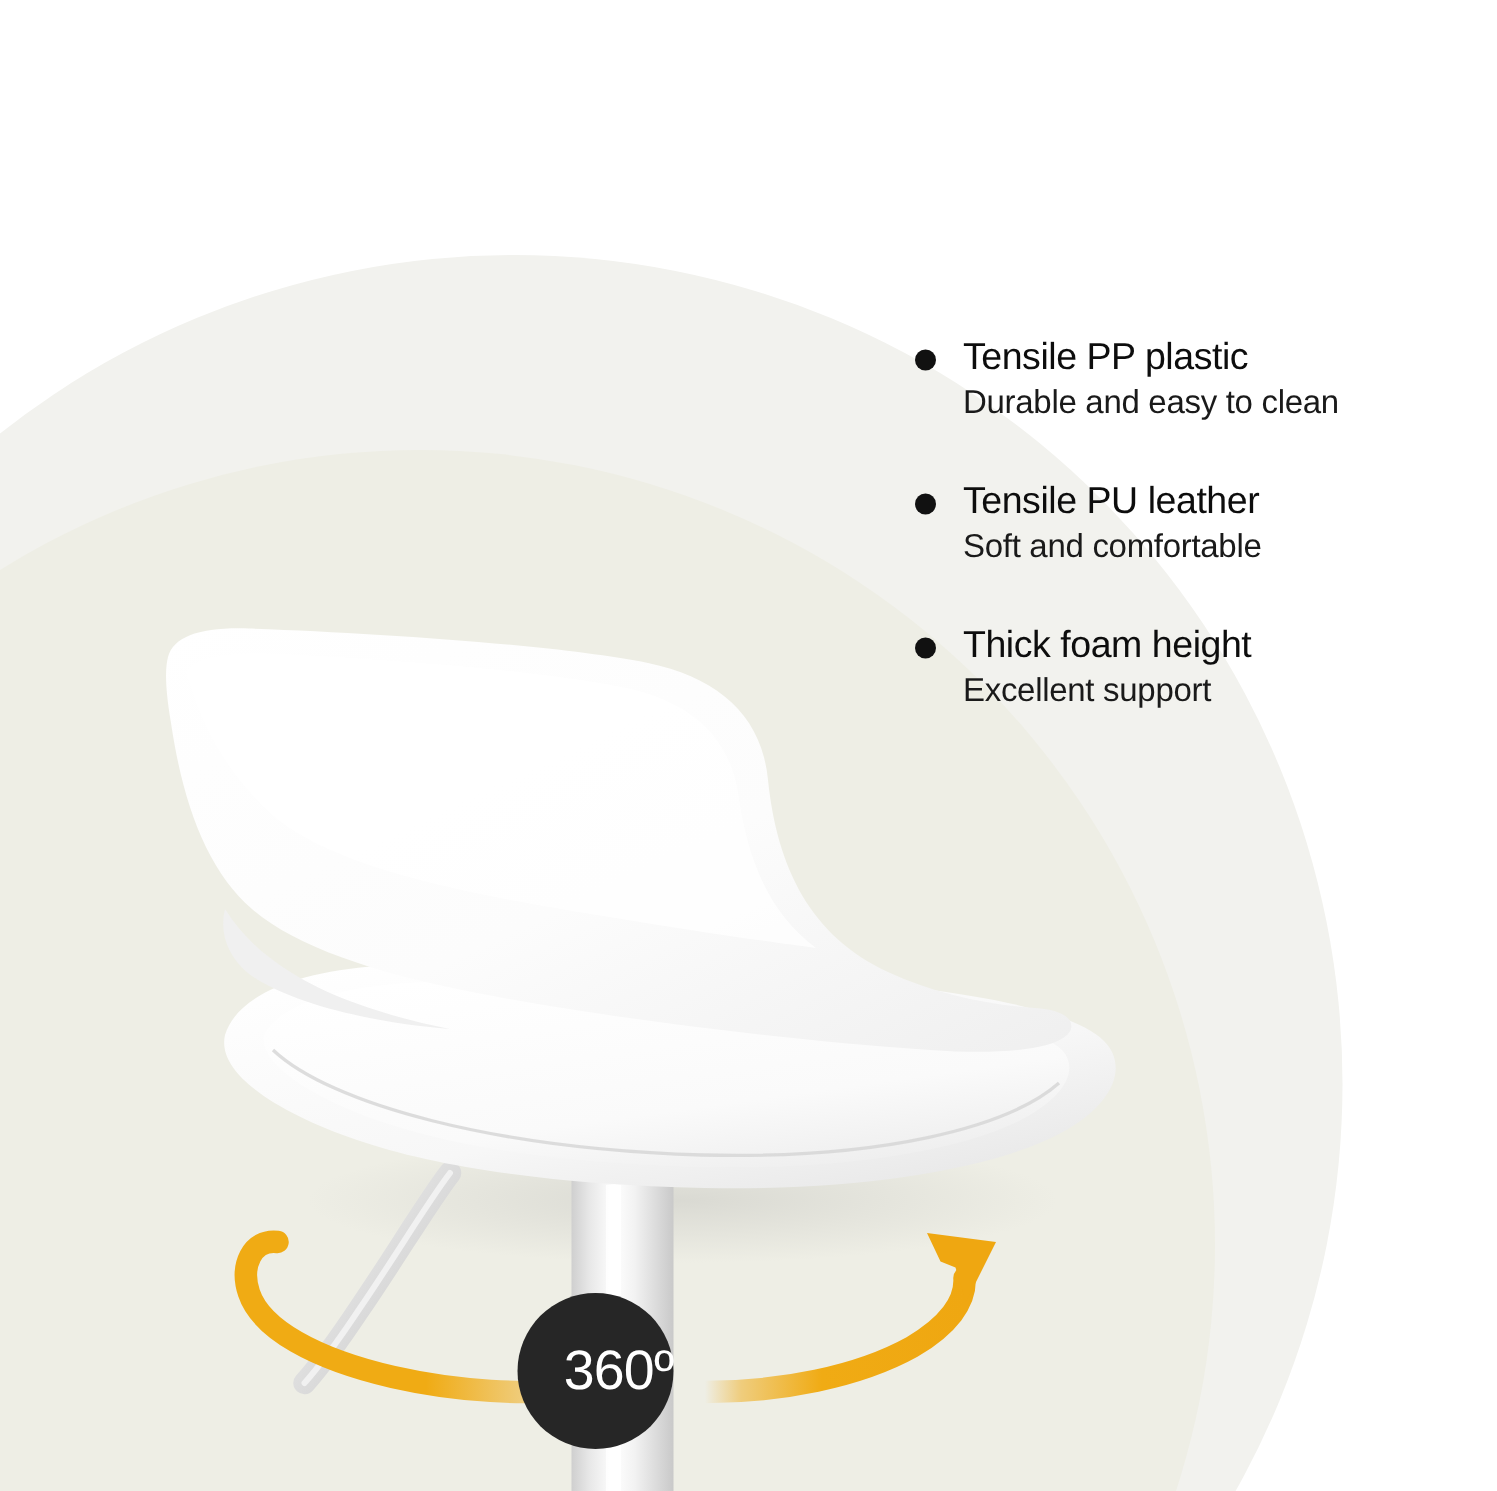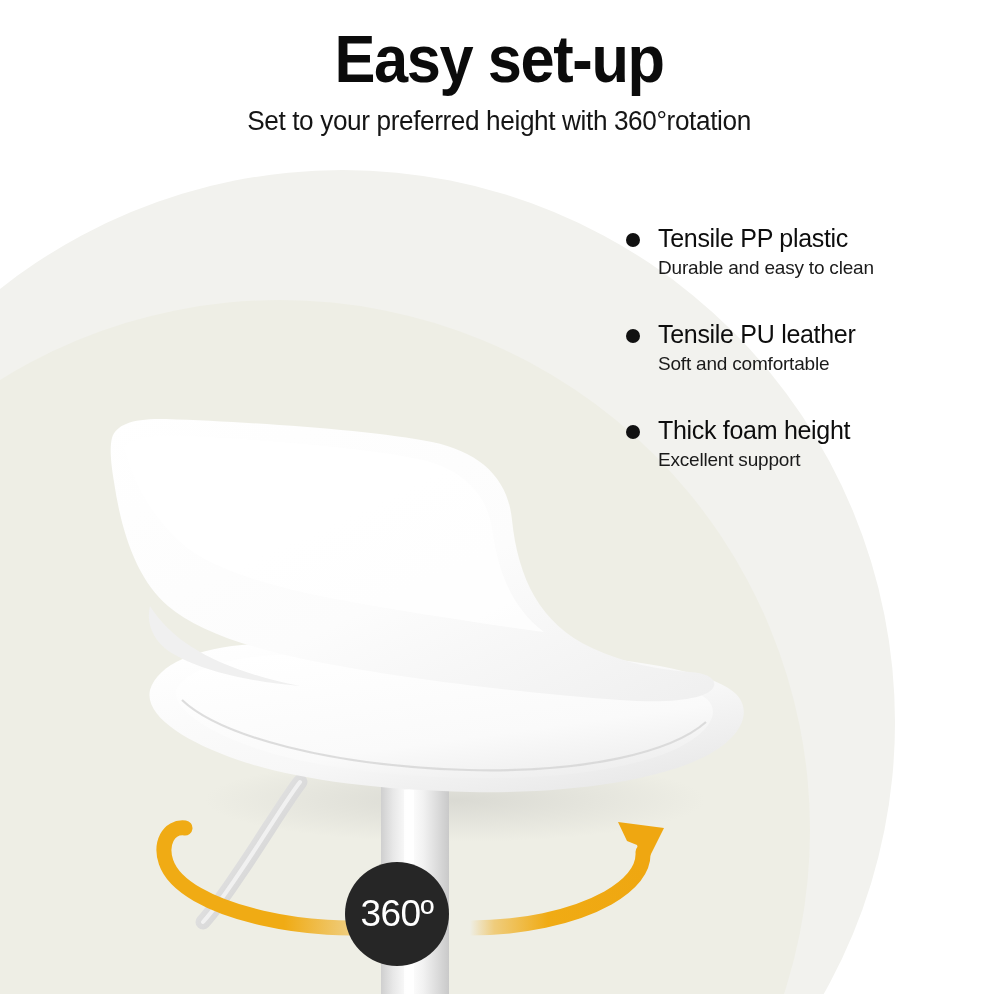--- a/index.html
+++ b/index.html
@@ -65,21 +65,21 @@
     line-height: 34px;
     color: #151515;
     letter-spacing: -0.4px;
     padding-top: 10px;
     transform: scaleX(0.97);
   }
 
   
   .features {
     position: absolute;
-    left: 620px;
+    left: 604px;
     top: 224px;
     width: 340px;
     z-index: 40;
   }
   .feature {
     position: relative;
     padding-left: 38px;
     margin-bottom: 40px;
   }
   .feature:last-child { margin-bottom: 0; }
@@ -93,21 +93,21 @@
     background: #111111;
   }
   .feature-title {
     font-size: 25px;
     line-height: 29px;
     color: #0d0d0d;
     letter-spacing: -0.3px;
     white-space: nowrap;
   }
   .feature-sub {
-    font-size: 19px;
+    font-size: 22px;
     line-height: 25px;
     color: #1a1a1a;
     letter-spacing: -0.2px;
     padding-top: 2px;
     white-space: nowrap;
   }
 
   
   .chair-art {
     position: absolute;
@@ -133,21 +133,21 @@
     position: absolute;
     left: 345px;
     top: 862px;
     width: 104px;
     height: 104px;
     border-radius: 50%;
     background: #262626;
     z-index: 35;
     display: flex;
     align-items: center;
-    justify-content: center;
+    justify-content: flex-end;
   }
   .badge-360 .badge-text {
     color: #ffffff;
     font-size: 37px;
     line-height: 37px;
     letter-spacing: -0.5px;
     font-weight: normal;
     transform: translateY(-1px);
   }
 </style>
@@ -275,24 +275,20 @@
              C520 928, 572 918, 608 898
              C632 884, 644 868, 643 852" stroke="url(#rightArrowGrad)" stroke-width="15" stroke-linecap="round" fill="none"></path>
 
     <path d="M618 822 L664 828 L644 868 L637 845 L627 841 Z" fill="#EFA711"></path>
   </svg>
 
   <div class="badge-360">
     <span class="badge-text">360º</span>
   </div>
 
-  <div class="header">
-    <div class="title">Easy set-up</div>
-    <div class="subtitle">Set to your preferred height with 360°rotation</div>
-  </div>
 
   <div class="features">
 
     <div class="feature">
       <span class="bullet"></span>
       <div class="feature-title">Tensile PP plastic</div>
       <div class="feature-sub">Durable and easy to clean</div>
     </div>
 
     <div class="feature">

